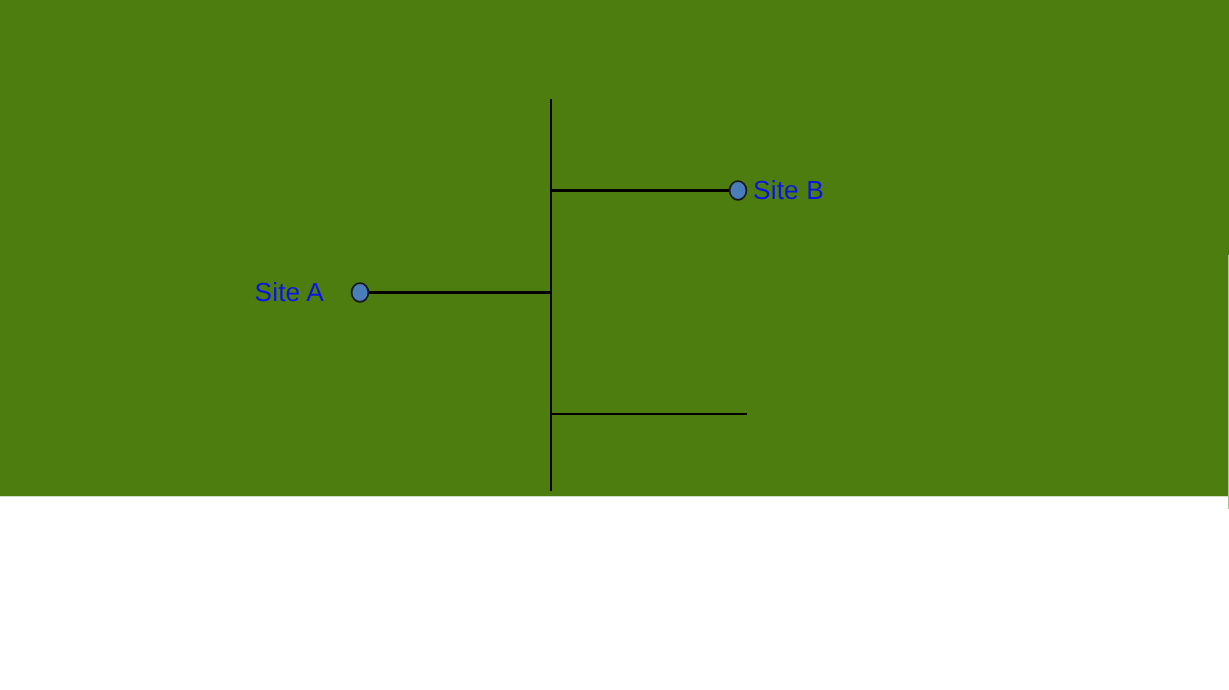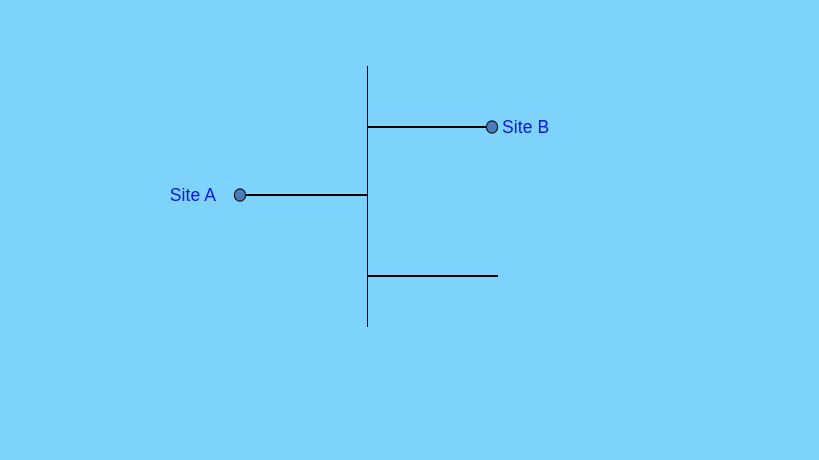--- a/index.html
+++ b/index.html
@@ -44,21 +44,21 @@
     fill: #0a14e6;
     letter-spacing: 0.1px;
     dominant-baseline: middle;
   }
   .tip-label.anchor-start { text-anchor: start; }
   .tip-label.anchor-end   { text-anchor: end; }
 </style>
 </head>
 <body>
 
-<div id="canvas" style="width: 819px; height: 460px; background: #7dd3fc;">
+<div id="canvas" style="width: 819px; height: 331px; background: #4d7c0f;">
   <svg id="tree-svg" viewBox="0 0 819 460" xmlns="http://www.w3.org/2000/svg">
 
     <line class="branch-line" id="trunk-line" x1="367.5" y1="66" x2="367.5" y2="327" style="stroke: rgb(0, 0, 0); stroke-width: 1.6;"></line>
 
     <line class="branch-line" id="branch-top-line" x1="367.5" y1="127" x2="492" y2="127" style="stroke: rgb(0, 0, 0); stroke-width: 1.6;"></line>
     <ellipse class="node-marker" id="branch-top-node" cx="492" cy="127" rx="5.6" ry="6.2" style="fill: rgb(74, 126, 187); stroke: rgb(23, 23, 31);"></ellipse>
     <text class="tip-label anchor-start" id="branch-top-label" x="502" y="128" style="fill: rgb(10, 20, 230); font-size: 17.5px;">Site B</text>
 
     <line class="branch-line" id="branch-middle-line" x1="367.5" y1="195" x2="246" y2="195" style="stroke: rgb(0, 0, 0); stroke-width: 1.6;"></line>
     <ellipse class="node-marker" id="branch-middle-node" cx="240" cy="195" rx="5.6" ry="6.2" style="fill: rgb(74, 126, 187); stroke: rgb(23, 23, 31);"></ellipse>

